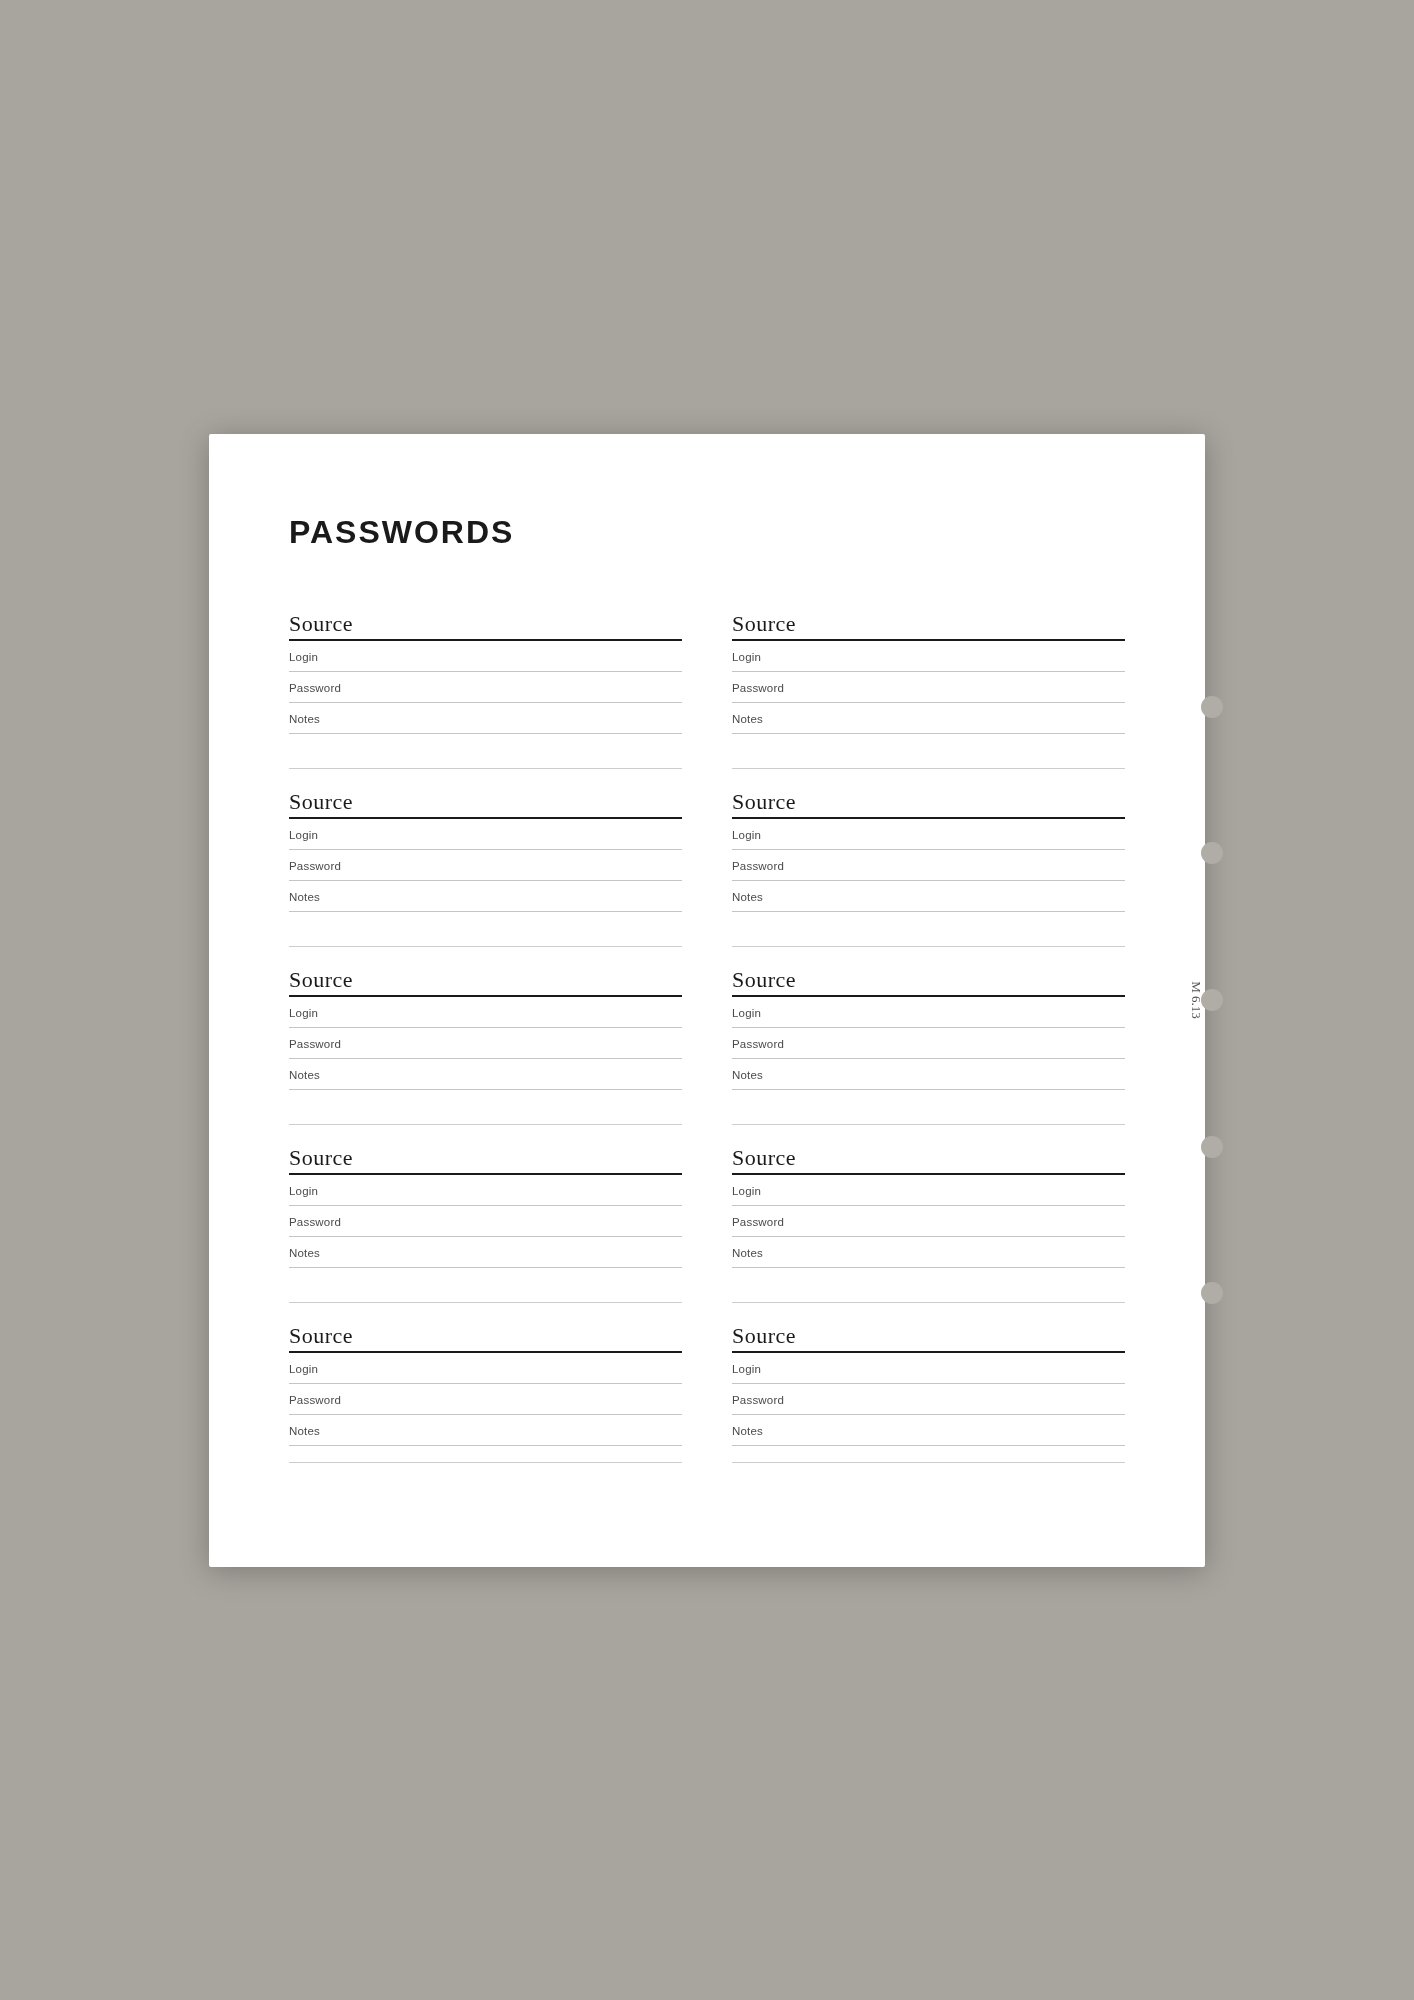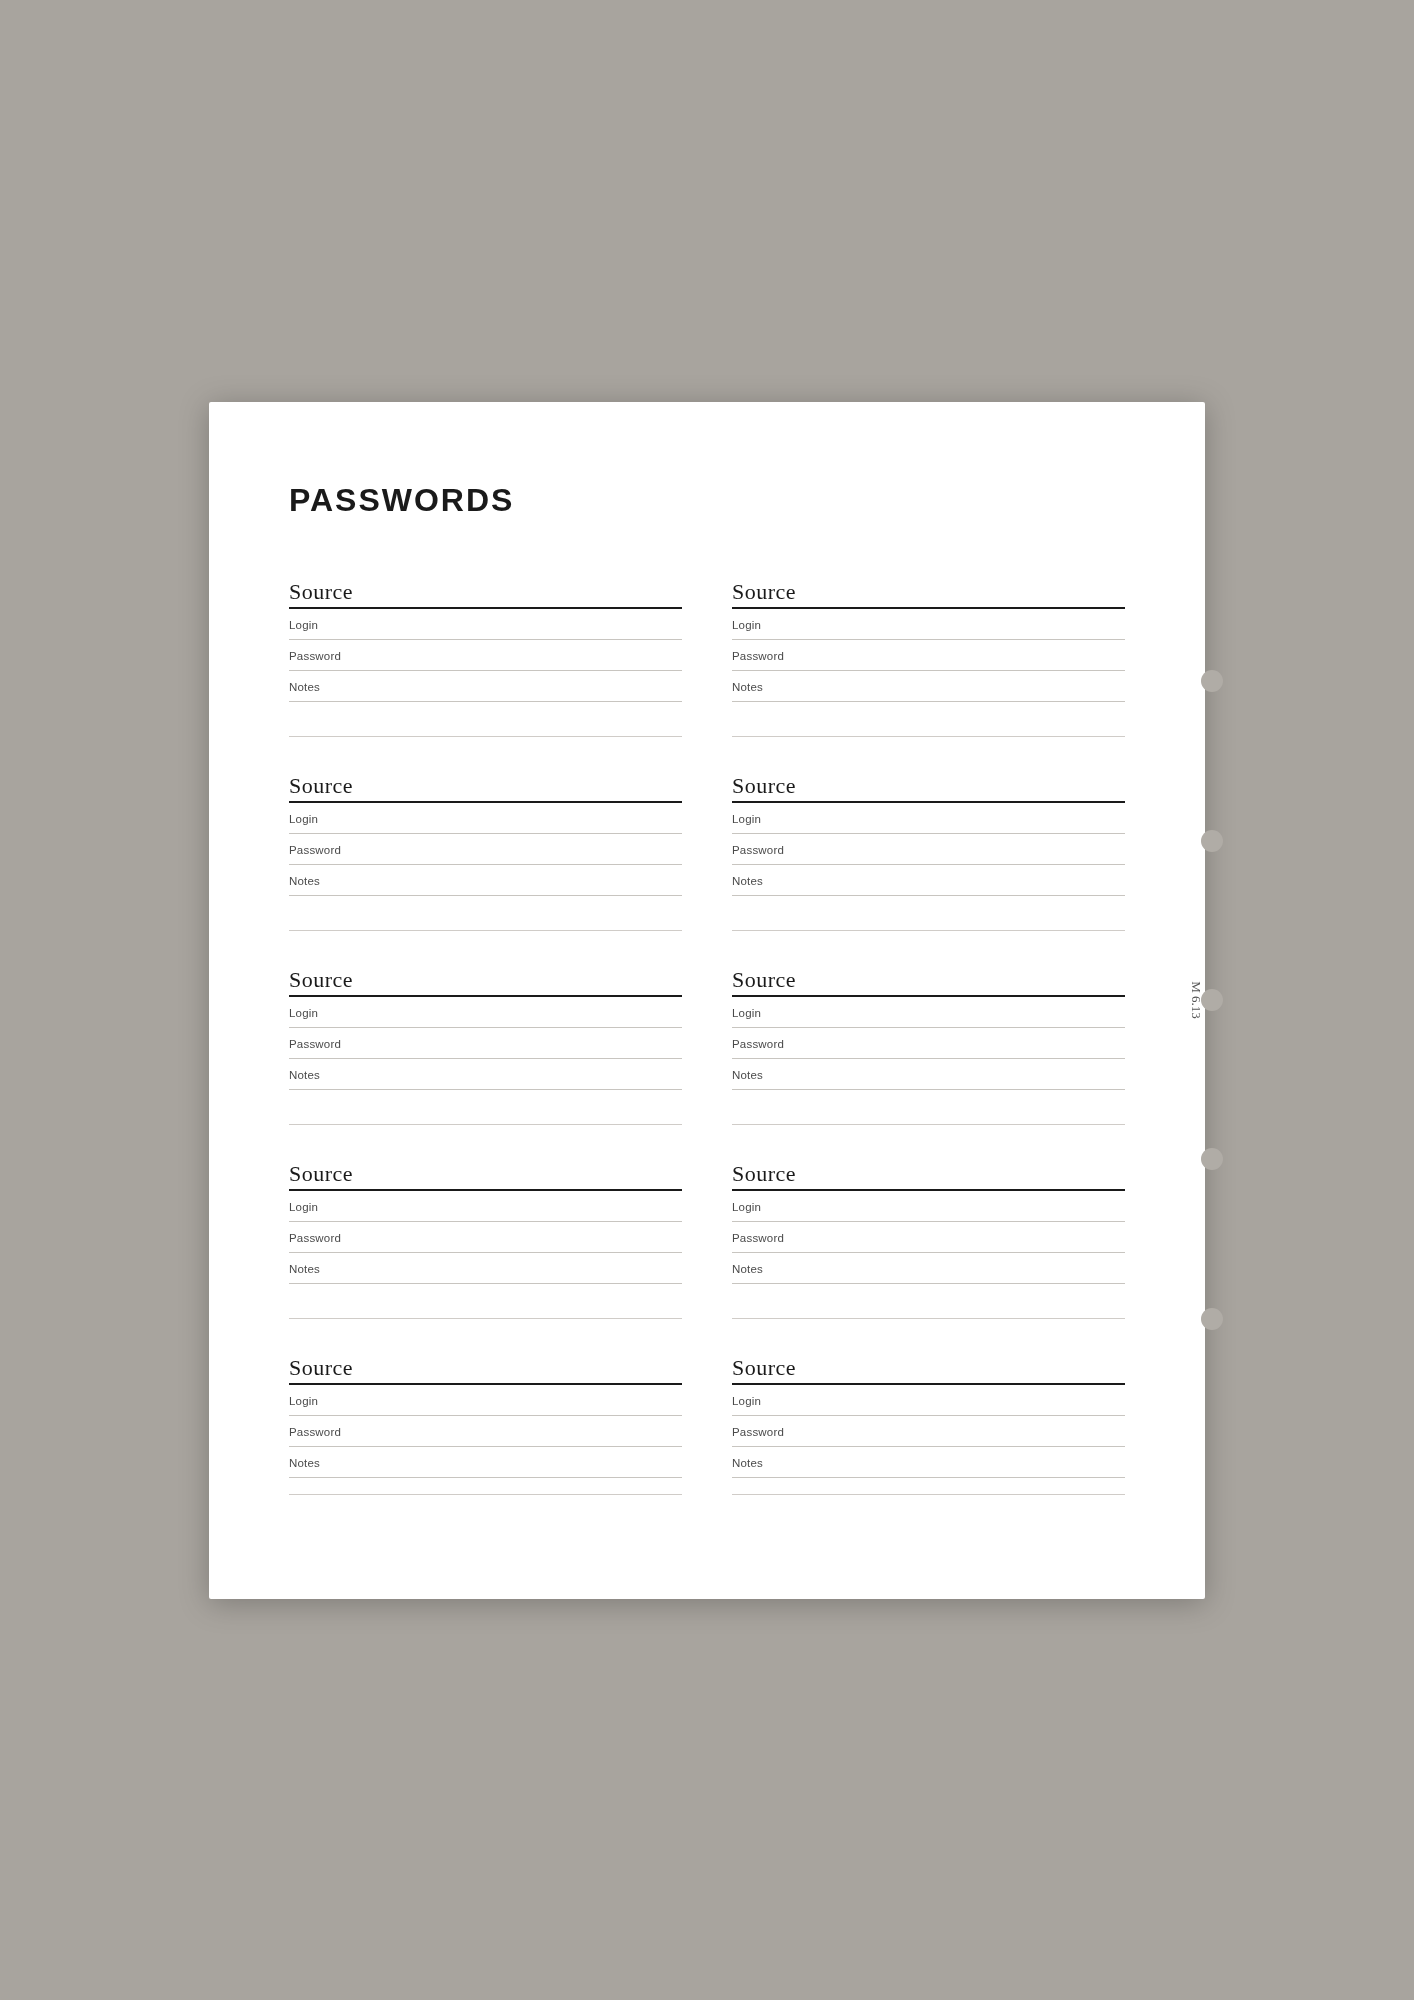--- a/index.html
+++ b/index.html
@@ -54,21 +54,21 @@
       font-weight: 900;
       letter-spacing: 2px;
       color: #1a1a1a;
       margin-bottom: 40px;
       font-family: Arial, Helvetica, sans-serif;
     }
 
     .entries-grid {
       display: grid;
       grid-template-columns: 1fr 1fr;
-      gap: 16px 50px;
+      gap: 0 50px;
     }
 
     .entry {
       padding: 20px 0 24px 0;
       border-bottom: 1px solid #d0ccc8;
     }
 
     .entry:last-child,
     .entry:nth-last-child(2) {
       border-bottom: none;

